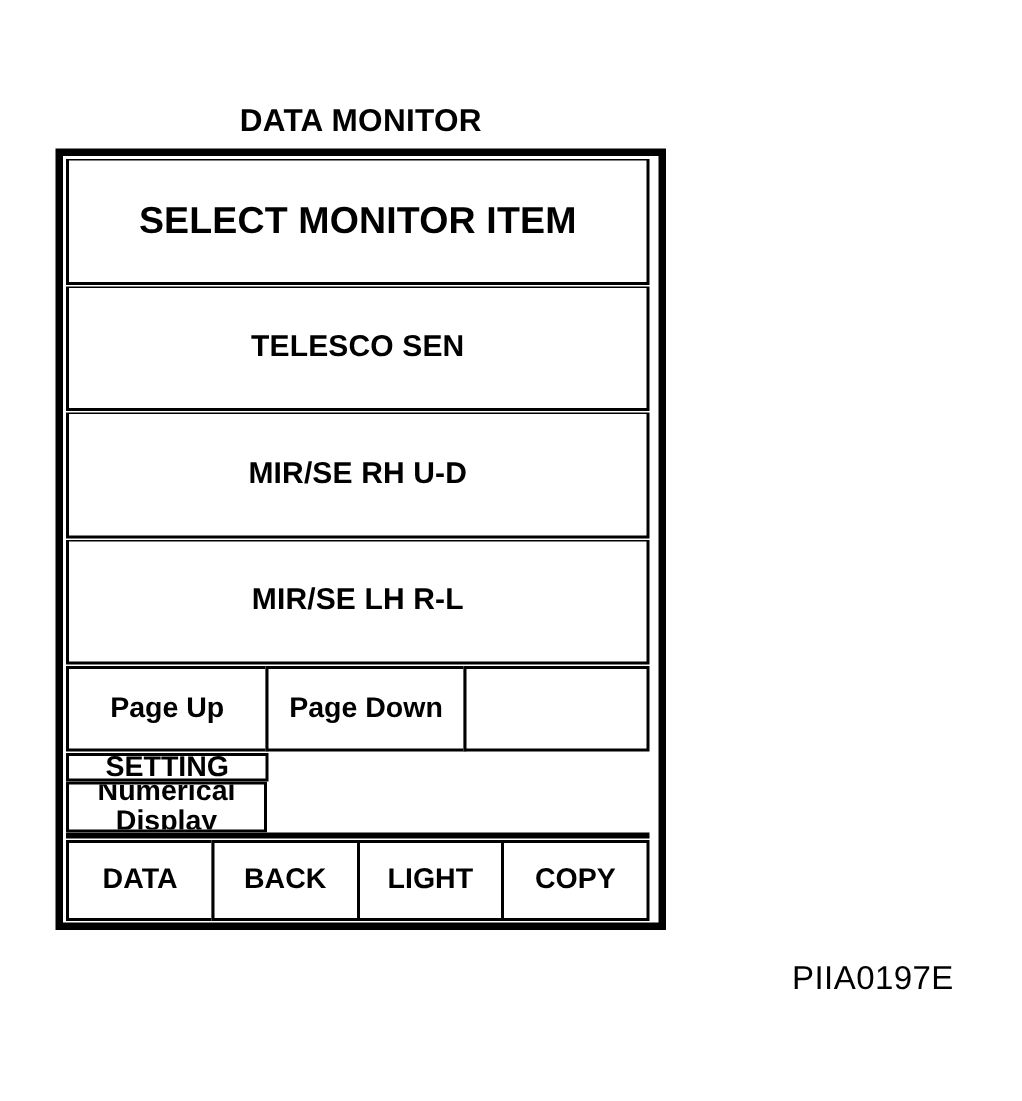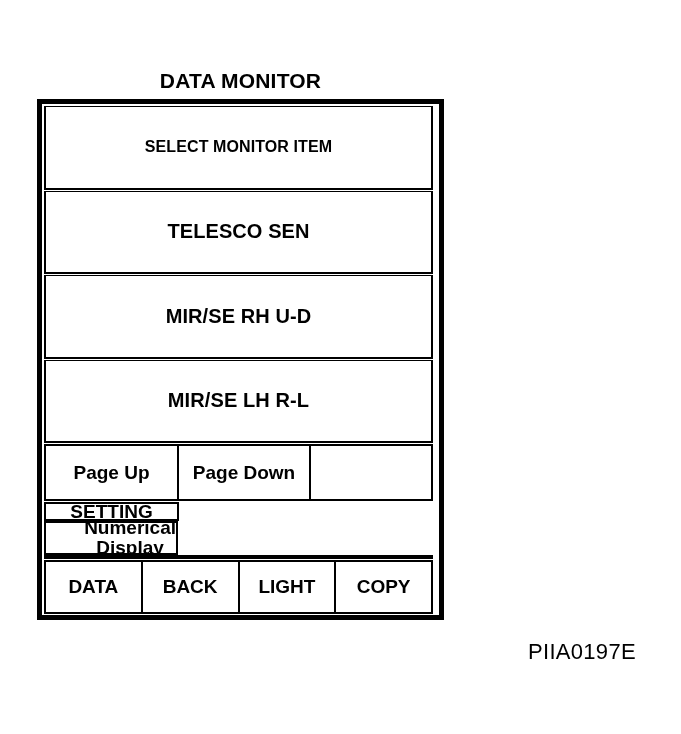--- a/index.html
+++ b/index.html
@@ -65,21 +65,21 @@
     align-items: center;
     justify-content: center;
     font-size: 20px;
     font-weight: bold;
     letter-spacing: 0.1px;
     white-space: nowrap;
     background: #ffffff;
     margin-bottom: 1px;
   }
   .menu-row.header-row {
-    font-size: 16px;
+    font-size: 25px;
   }
 
   
   .key-row {
     display: flex;
     box-sizing: border-box;
     margin-bottom: 1px;
   }
   .key-row.row-paging  { height: 57px; }
   .key-row.row-setting { height: 57px; flex-direction: column; }
@@ -104,21 +104,21 @@
   .key-cell.empty-cell { border-left-width: 2px; }
 
   
   .col-a { width: 135px; }
   .col-b { width: 134px; }
   .col-c { flex: 1 1 auto; }
 
   
   .col-quarter { flex: 1 1 0; }
 
-  .two-line { line-height: 20px; justify-content: flex-end; }
+  .two-line { line-height: 20px; }
 
   
   .figure-caption {
     position: absolute;
     left: 528px;
     top: 639px;
     font-size: 22px;
     font-weight: normal;
     letter-spacing: 0.3px;
     white-space: nowrap;

